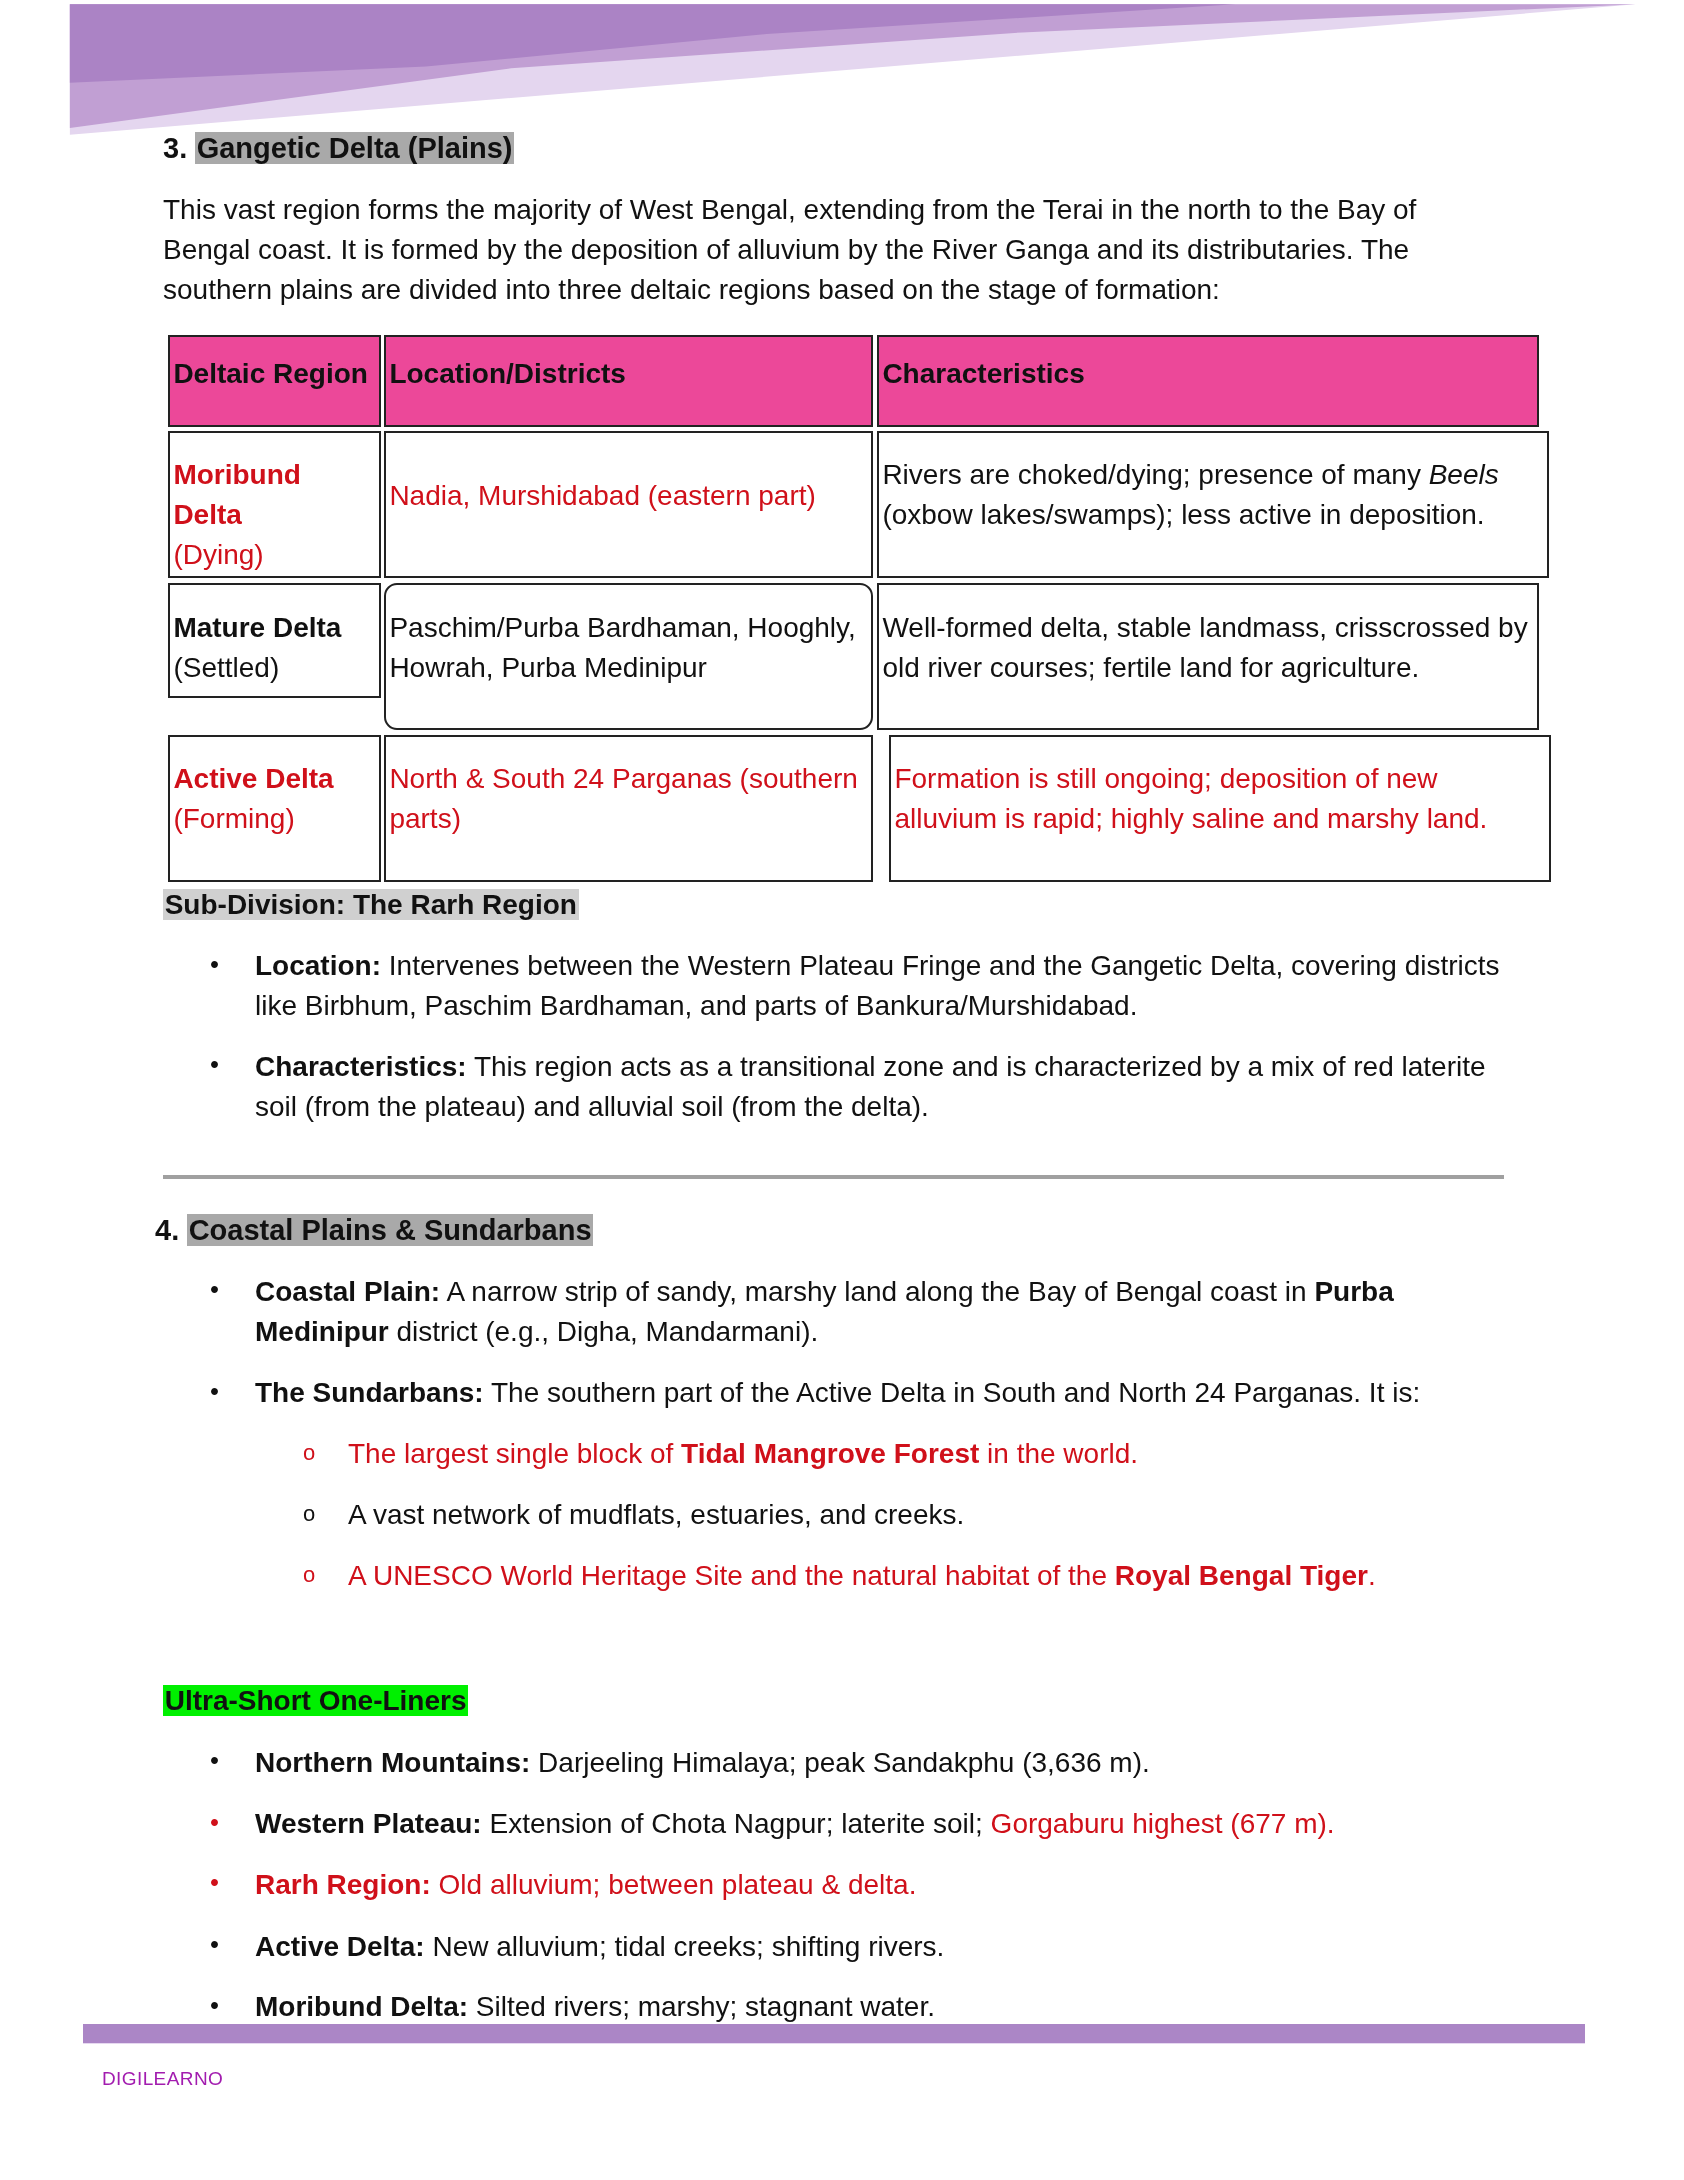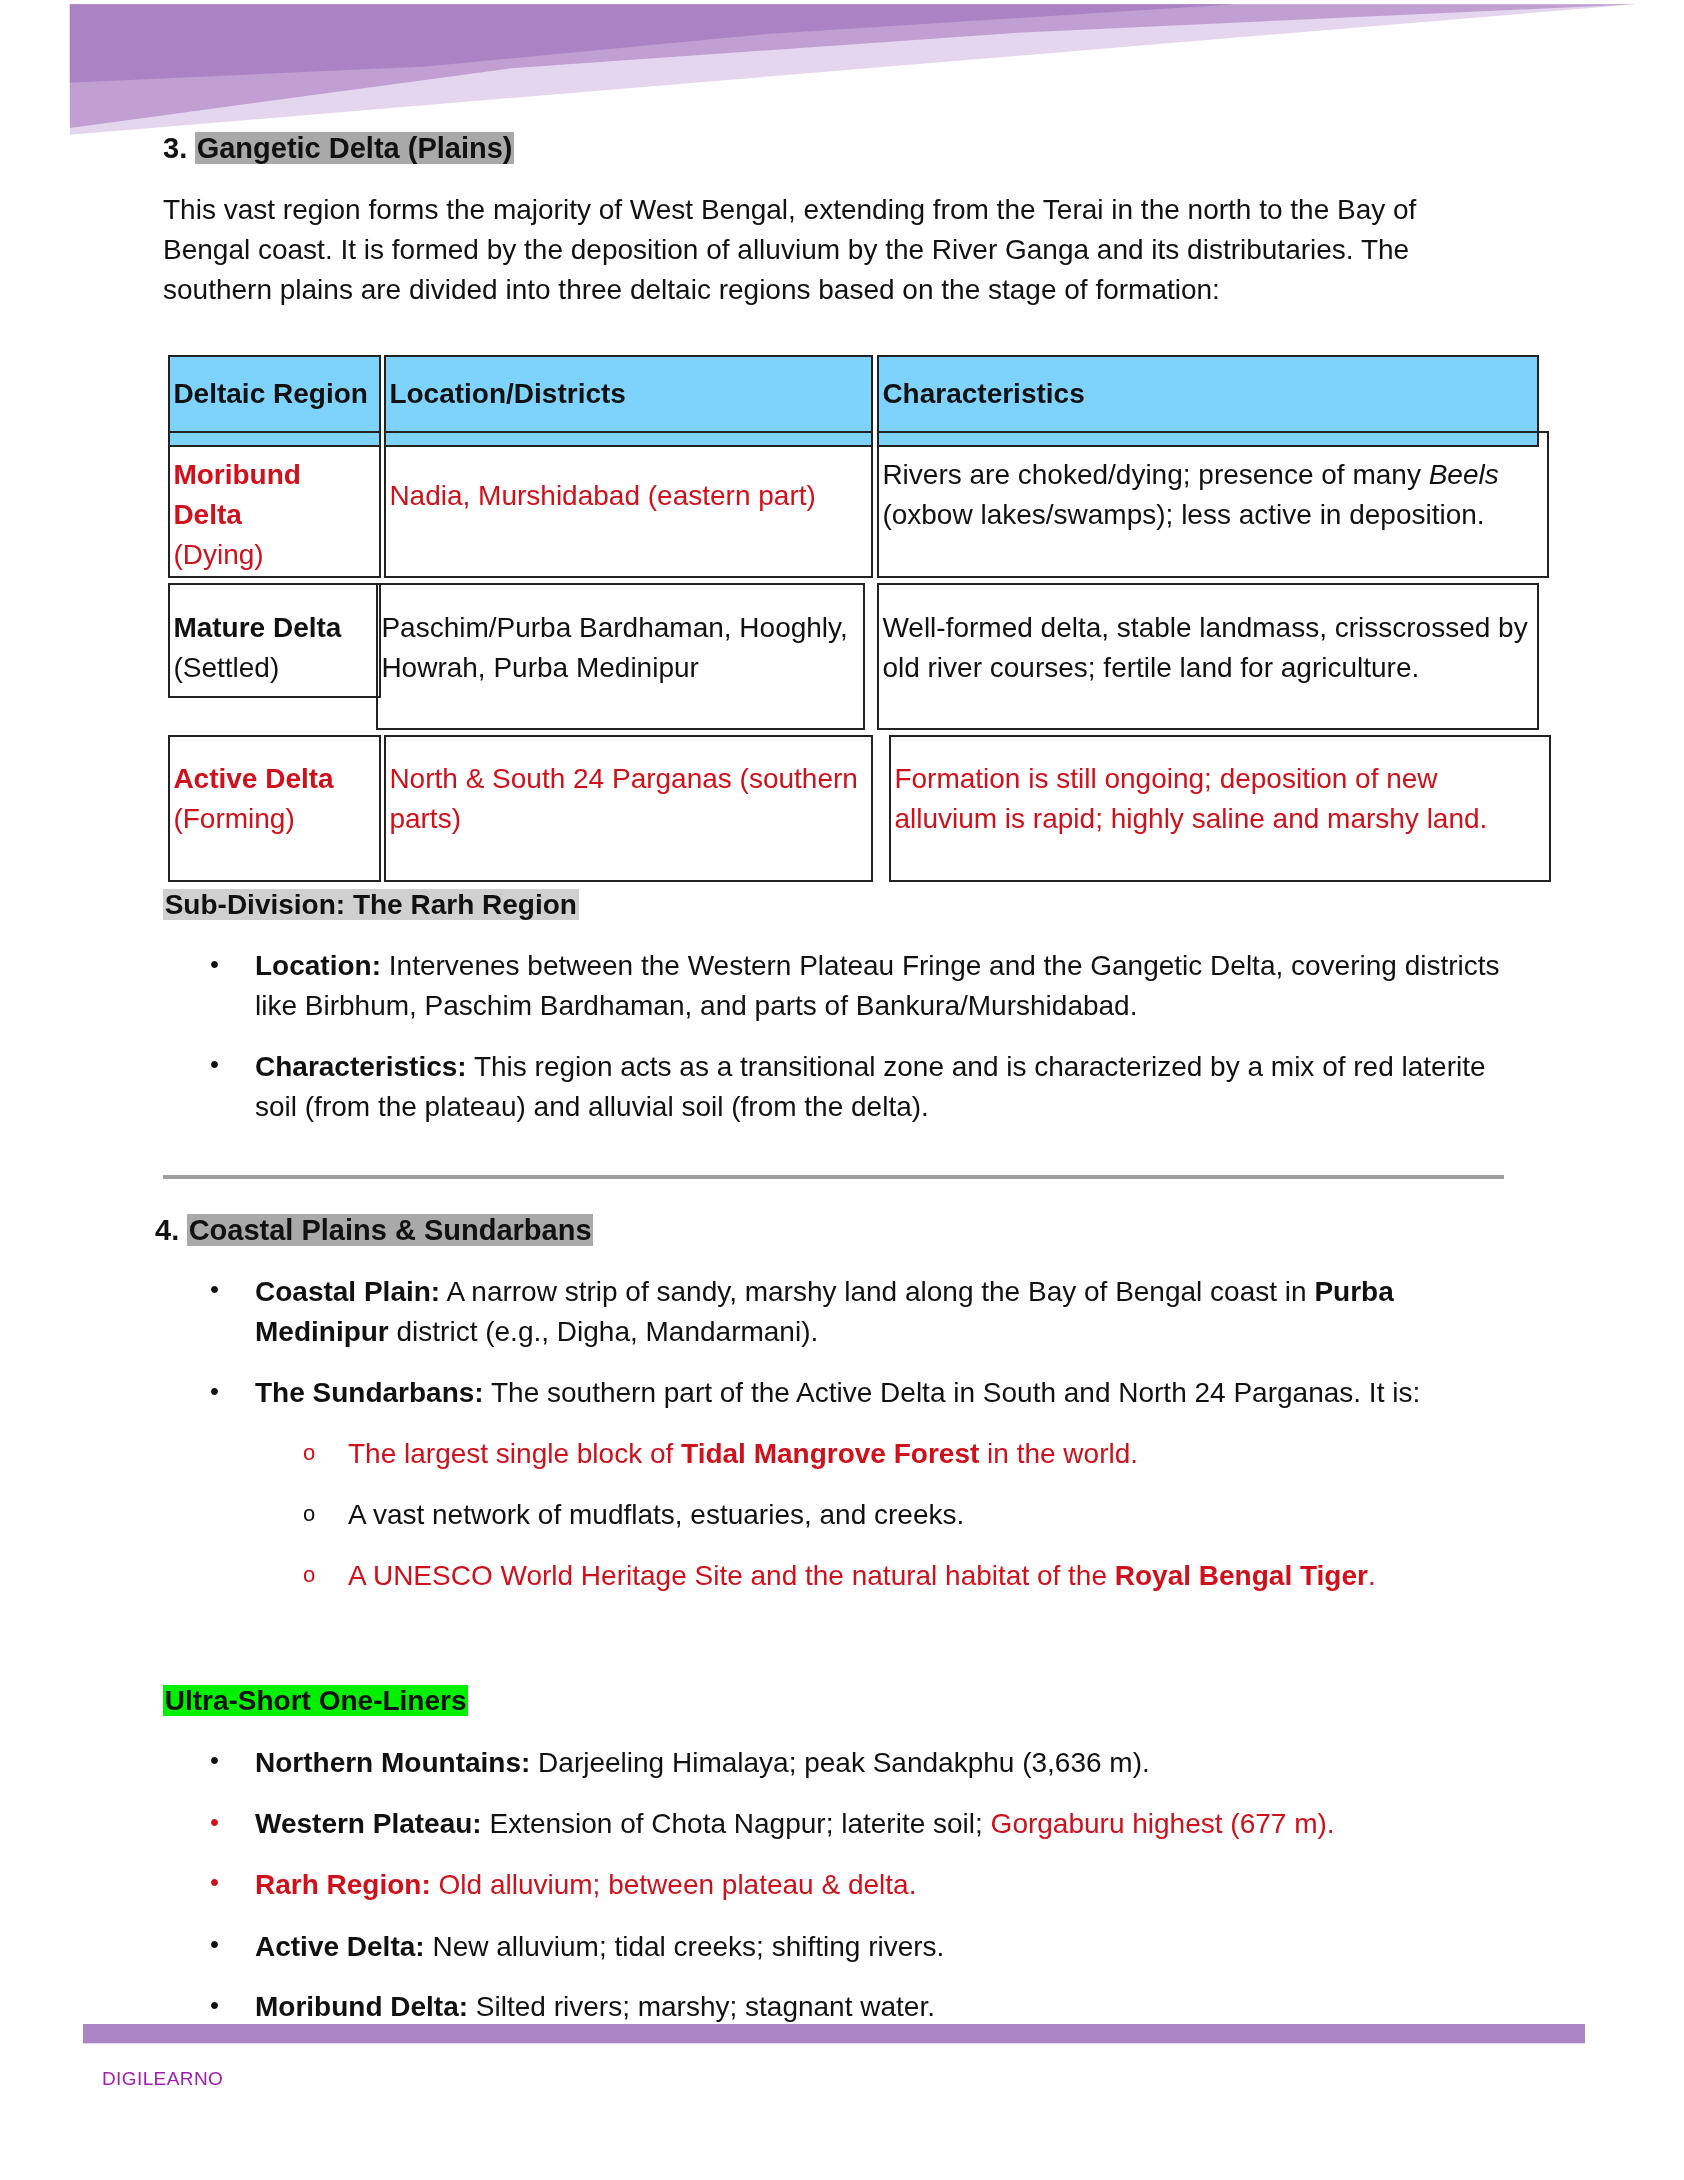--- a/index.html
+++ b/index.html
@@ -10,21 +10,21 @@
   .txt { font-size: 28px; line-height: 40px; white-space: nowrap; }
   .h-num { font-weight: bold; font-size: 29px; }
   .hl-gray { background: #a9a9a9; padding: 0 1.7px; }
   .hl-lgray { background: #d0d0d0; padding: 0 1.7px; }
   .hl-green { background: #00f000; padding: 0 1.7px; }
   .red { color: #d0101a; }
   b, .b { font-weight: bold; }
   i { font-style: italic; }
   .cell { position: absolute; box-sizing: border-box; border: 2.6px double #222;
           padding: 0 3.4px; font-size: 28px; line-height: 40px; }
-  .cell.head { background: #7dd3fc; font-weight: bold; margin-top: 20px; }
+  .cell.head { background: #ec4899; font-weight: bold; }
   .bullet { position: absolute; font-size: 25.6px; }
   .sub-bullet { position: absolute; font-size: 22px; }
   .hr { position: absolute; left: 163px; width: 1341px; top: 1175px; height: 4.3px; background: #a0a0a0; }
   .footer-bar { position: absolute; left: 83px; width: 1502px; top: 2024px; height: 19px; background: #ab86c6; border-bottom: 1.7px solid #e6d8f0; }
   .footer-text { position: absolute; left: 102px; top: 2068px; font-size: 19px; color: #a21caf; letter-spacing: 0.4px; }
 </style>
 </head>
 <body>
 
 <svg class="header-deco" viewBox="0 0 1978 170" preserveAspectRatio="none">
@@ -59,21 +59,21 @@
   </div>
   <div class="cell" style="left:877px; top:431px; width:672px; height:147px; padding-top:22px;">
     <div><span>Rivers are choked/dying; presence of many </span><i>Beels</i></div>
     <div>(oxbow lakes/swamps); less active in deposition.</div>
   </div>
 
   <div class="cell" style="left:168px; top:583px; width:213px; height:115px; padding-top:23px;">
     <div class="b">Mature Delta</div>
     <div>(Settled)</div>
   </div>
-  <div class="cell" style="left:376px; top:583px; width:489px; height:147px; padding-top:23px;">
+  <div class="cell" style="left:384px; top:583px; width:489px; height:147px; padding-top:23px;border-radius:13px;">
     <div>Paschim/Purba Bardhaman, Hooghly,</div>
     <div>Howrah, Purba Medinipur</div>
   </div>
   <div class="cell" style="left:877px; top:583px; width:662px; height:147px; padding-top:23px;">
     <div>Well-formed delta, stable landmass, crisscrossed by</div>
     <div>old river courses; fertile land for agriculture.</div>
   </div>
 
   <div class="cell" style="left:168px; top:735px; width:213px; height:147px; padding-top:22px;">
     <div class="b red">Active Delta</div>

